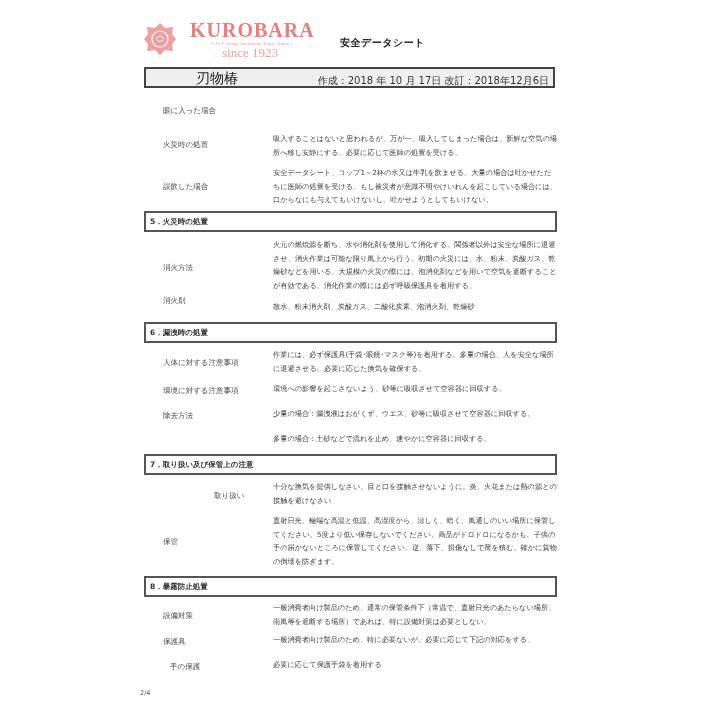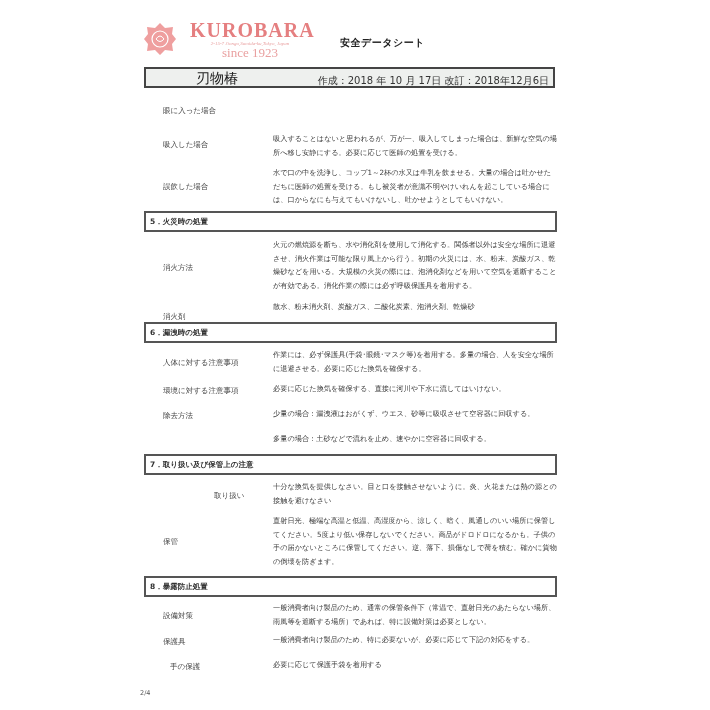--- a/index.html
+++ b/index.html
@@ -51,41 +51,41 @@
   </div>
   <div class="doc-title">安全データシート</div>
 
   <div class="titlebar">
     <div class="product-name">刃物椿</div>
     <div class="dates">作成：2018 年 10 月 17日  改訂：2018年12月6日</div>
   </div>
 
   <div class="label" style="left:163px;top:106px;">眼に入った場合</div>
 
-  <div class="label" style="left:163px;top:140px;">吸入した場合</div>
+  <div class="label" style="left:163px;top:140px;">火災時の処置</div>
   <div class="text" style="top:132px;">吸入することはないと思われるが、万が一、吸入してしまった場合は、新鮮な空気の場所へ移し安静にする。必要に応じて医師の処置を受ける。</div>
 
   <div class="label" style="left:163px;top:182px;">誤飲した場合</div>
-  <div class="text" style="top:166px;">水で口の中を洗浄し、コップ1～2杯の水又は牛乳を飲ませる。大量の場合は吐かせただちに医師の処置を受ける。もし被災者が意識不明やけいれんを起こしている場合には、口からなにも与えてもいけないし、吐かせようとしてもいけない。</div>
+  <div class="text" style="top:166px;">安全データシート、コップ1～2杯の水又は牛乳を飲ませる。大量の場合は吐かせただちに医師の処置を受ける。もし被災者が意識不明やけいれんを起こしている場合には、口からなにも与えてもいけないし、吐かせようとしてもいけない。</div>
 
   <div class="section" style="top:211px;">
     <div class="section-title">5．火災時の処置</div>
   </div>
   <div class="label" style="left:163px;top:263px;">消火方法</div>
   <div class="text" style="top:238px;">火元の燃焼源を断ち、水や消化剤を使用して消化する。関係者以外は安全な場所に退避させ、消火作業は可能な限り風上から行う。初期の火災には、水、粉末、炭酸ガス、乾燥砂などを用いる。大規模の火災の際には、泡消化剤などを用いて空気を遮断することが有効である。消化作業の際には必ず呼吸保護具を着用する。</div>
-  <div class="label" style="left:163px;top:312px;">消火剤</div>
+  <div class="label" style="left:163px;top:296px;">消火剤</div>
   <div class="text" style="top:300px;">散水、粉末消火剤、炭酸ガス、二酸化炭素、泡消火剤、乾燥砂</div>
 
   <div class="section" style="top:322px;">
     <div class="section-title">6．漏洩時の処置</div>
   </div>
   <div class="label" style="left:163px;top:358px;">人体に対する注意事項</div>
   <div class="text" style="top:348px;">作業には、必ず保護具(手袋･眼鏡･マスク等)を着用する。多量の場合、人を安全な場所に退避させる。必要に応じた換気を確保する。</div>
   <div class="label" style="left:163px;top:386px;">環境に対する注意事項</div>
-  <div class="text" style="top:382px;">必要に応じた換気を確保する、直接に河川や下水に流してはいけない。</div>
+  <div class="text" style="top:382px;">環境への影響を起こさないよう、砂等に吸収させて空容器に回収する。</div>
   <div class="label" style="left:163px;top:411px;">除去方法</div>
   <div class="text" style="top:407px;">少量の場合：漏洩液はおがくず、ウエス、砂等に吸収させて空容器に回収する。</div>
   <div class="text" style="top:432px;">多量の場合：土砂などで流れを止め、速やかに空容器に回収する。</div>
 
   <div class="section" style="top:454px;">
     <div class="section-title">7．取り扱い及び保管上の注意</div>
   </div>
   <div class="label" style="left:170px;top:491px;padding-left:44px;">取り扱い</div>
   <div class="text" style="top:480px;">十分な換気を提供しなさい。目と口を接触させないように。炎、火花または熱の源との接触を避けなさい</div>
   <div class="label" style="left:163px;top:537px;">保管</div>

